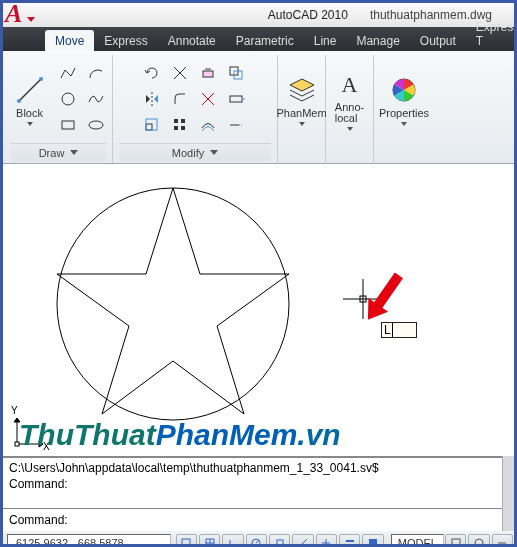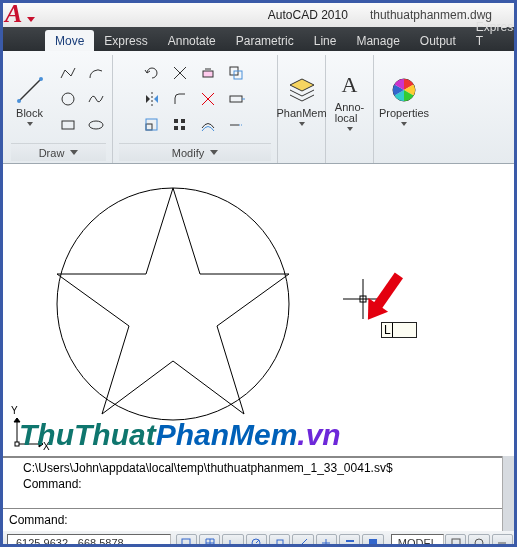--- a/index.html
+++ b/index.html
@@ -31,23 +31,23 @@
   .grid4 { display:grid; grid-template-columns:repeat(4,26px); grid-auto-rows:24px; gap:2px; }
   .sm svg { width:18px;height:18px; }
 
   .canvas-wrap { position:relative; height:292px; }
   .canvas { width:100%; height:100%; }
   .cmd-tooltip { position:absolute; left:378px; top:158px; width:36px; height:16px; background:#fdfdf3; border:1px solid #222; font:12px/14px monospace; padding:0 2px; }
   .arrow { position:absolute; left:380px; top:108px; transform:rotate(35deg); }
   .arrow .shaft { width:10px;height:38px;background:#e3000f; }
   .arrow .head { width:0;height:0;border-left:12px solid transparent;border-right:12px solid transparent;border-top:18px solid #e3000f; position:absolute; left:-7px; top:36px;}
   .watermark { position:absolute; left:16px; bottom:4px; font:italic bold 30px Georgia,serif; }
-  .watermark .p1{color:#0f766e;} .watermark .p2{color:#0060b8;} .watermark .p3{color:#6d28d9;margin-top:28px;}
-
-  .cmdbox { border-top:2px solid #888; background:#fff; font:12px/16px "Courier New",monospace; padding:2px 20px; height:52px; }
+  .watermark .p1{color:#0f766e;} .watermark .p2{color:#0060b8;} .watermark .p3{color:#0369a1;margin-top:28px;}
+
+  .cmdbox { border-top:2px solid #888; background:#fff; font:12px/16px "Courier New",monospace; padding:2px 6px; height:52px; }
   .cmdline { border-top:1px solid #888; padding:2px 6px; display:flex; font:12px/18px "Courier New",monospace; }
   .cmdline input { flex:1; border:none; outline:none; font:inherit; }
   .cmdhandle { width:12px; background:#d7dbe0; border-left:1px solid #aaa; }
   .cmdwrap { display:flex; }
 
   .status { height:24px; background:linear-gradient(#f2f4f6,#d9dee3); display:flex; align-items:center; font-size:11px; color:#333; }
   .status .coords { padding:0 8px; background:#fff; border:1px inset #bbb; height:18px; line-height:16px; margin:0 4px;}
   .status .sbtn { width:22px;height:18px; margin:0 1px; background:linear-gradient(#eef1f4,#cfd6dc); border:1px solid #a8b0b8; border-radius:2px; display:flex;align-items:center;justify-content:center; }
   .status .sbtn svg{width:12px;height:12px;}
   .status .model { margin-left:6px; padding:0 6px; background:#fff; border:1px inset #bbb; height:18px; line-height:16px;}

